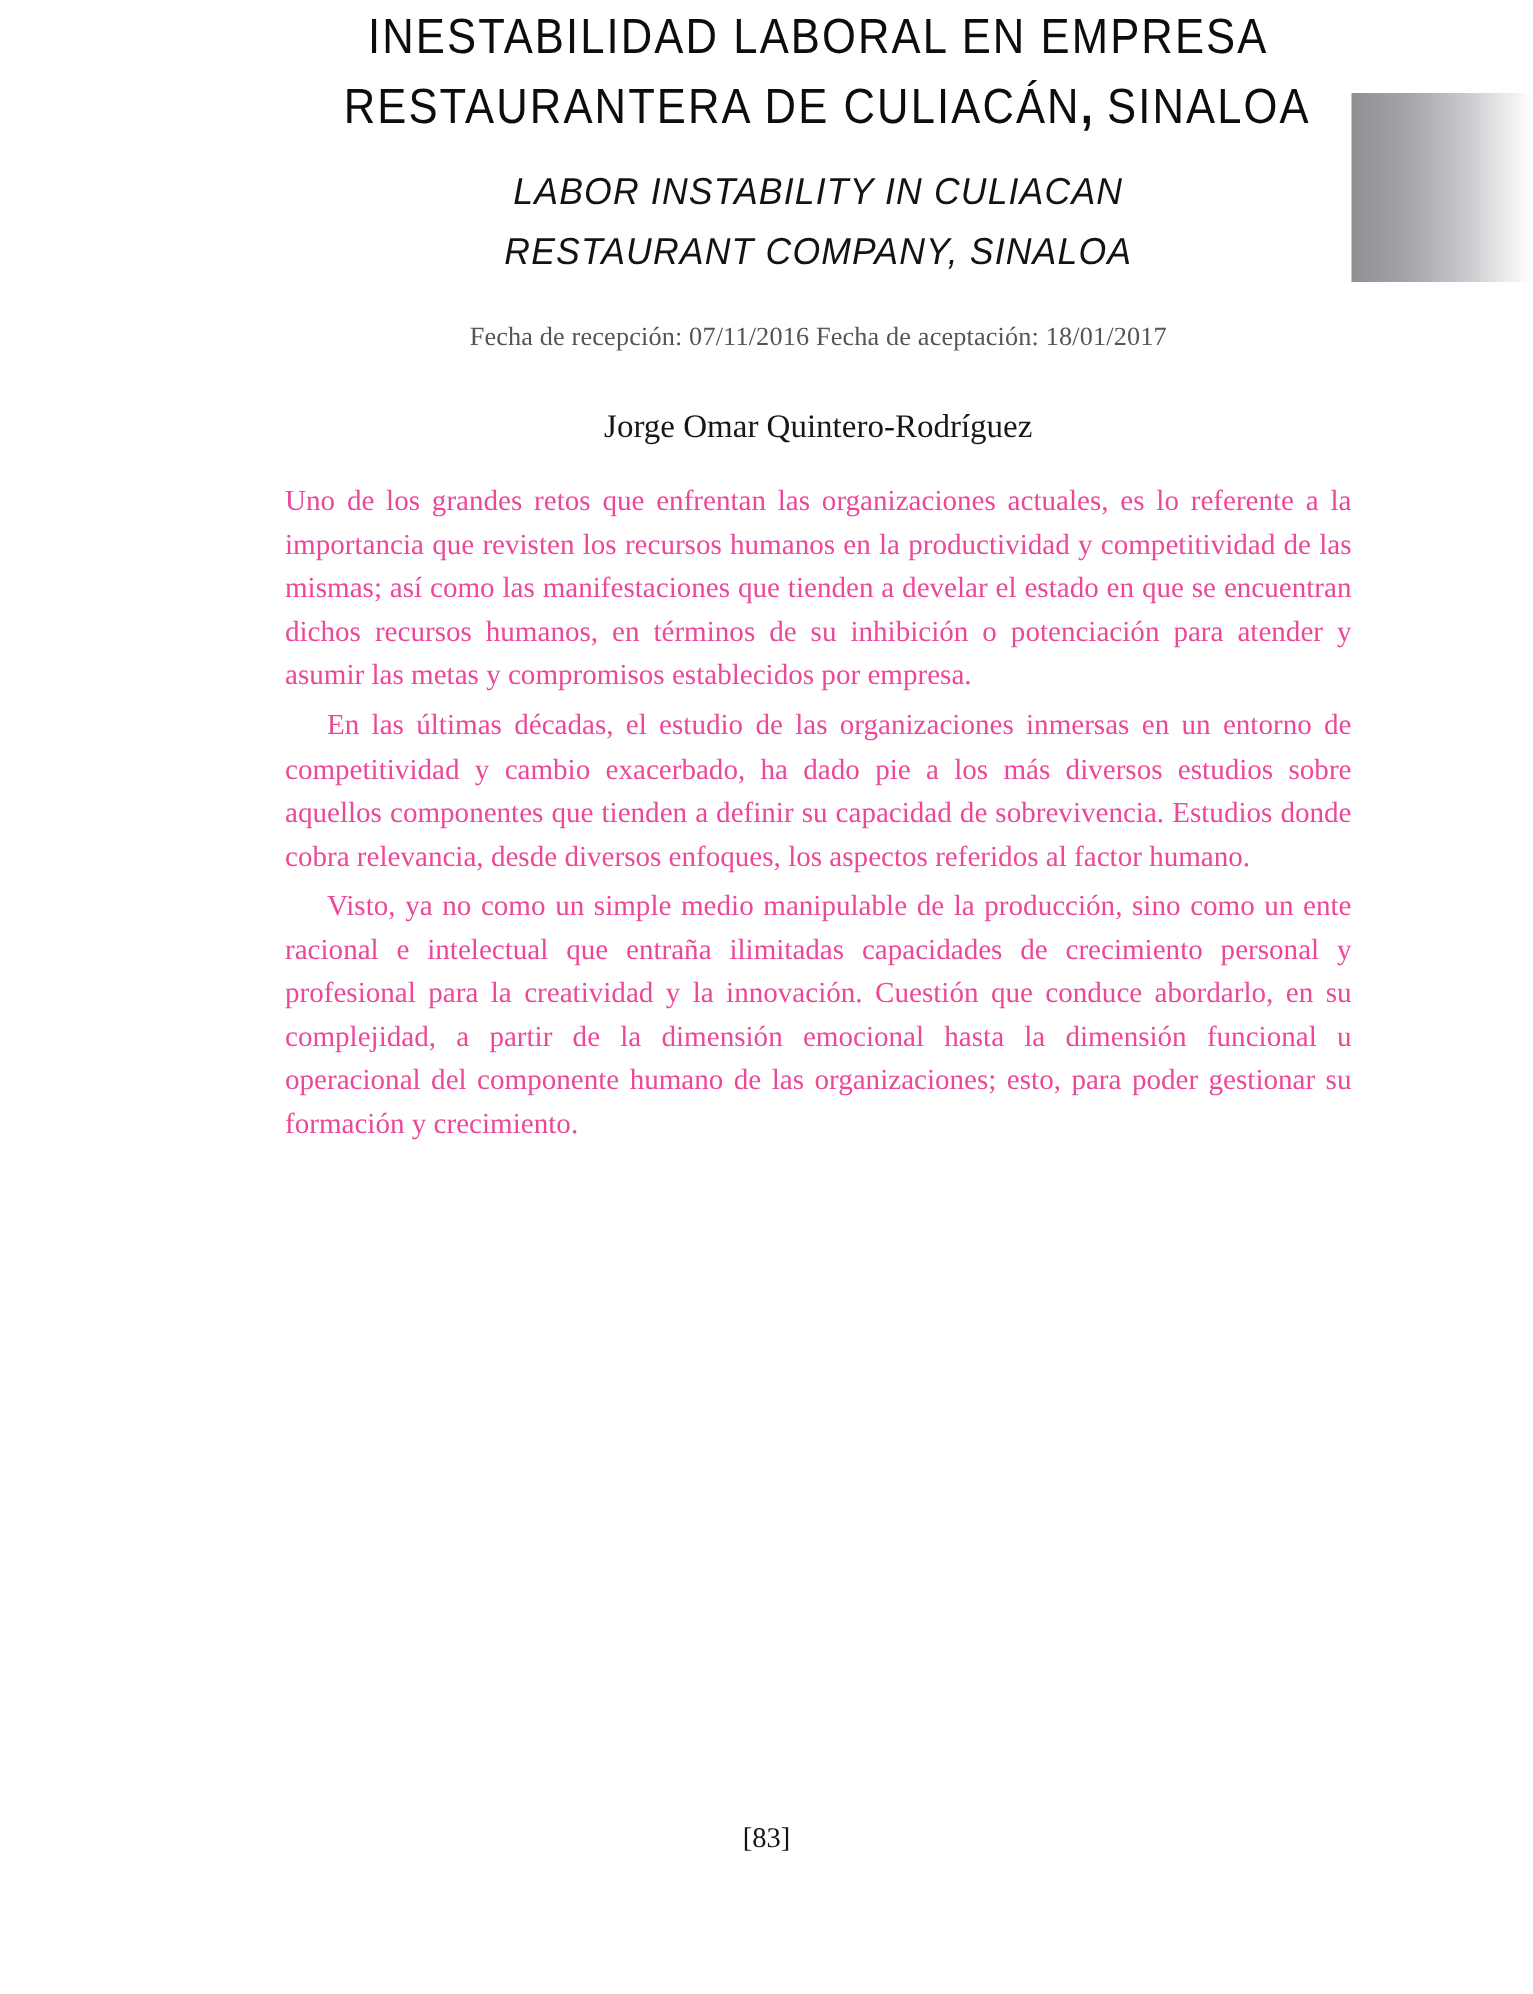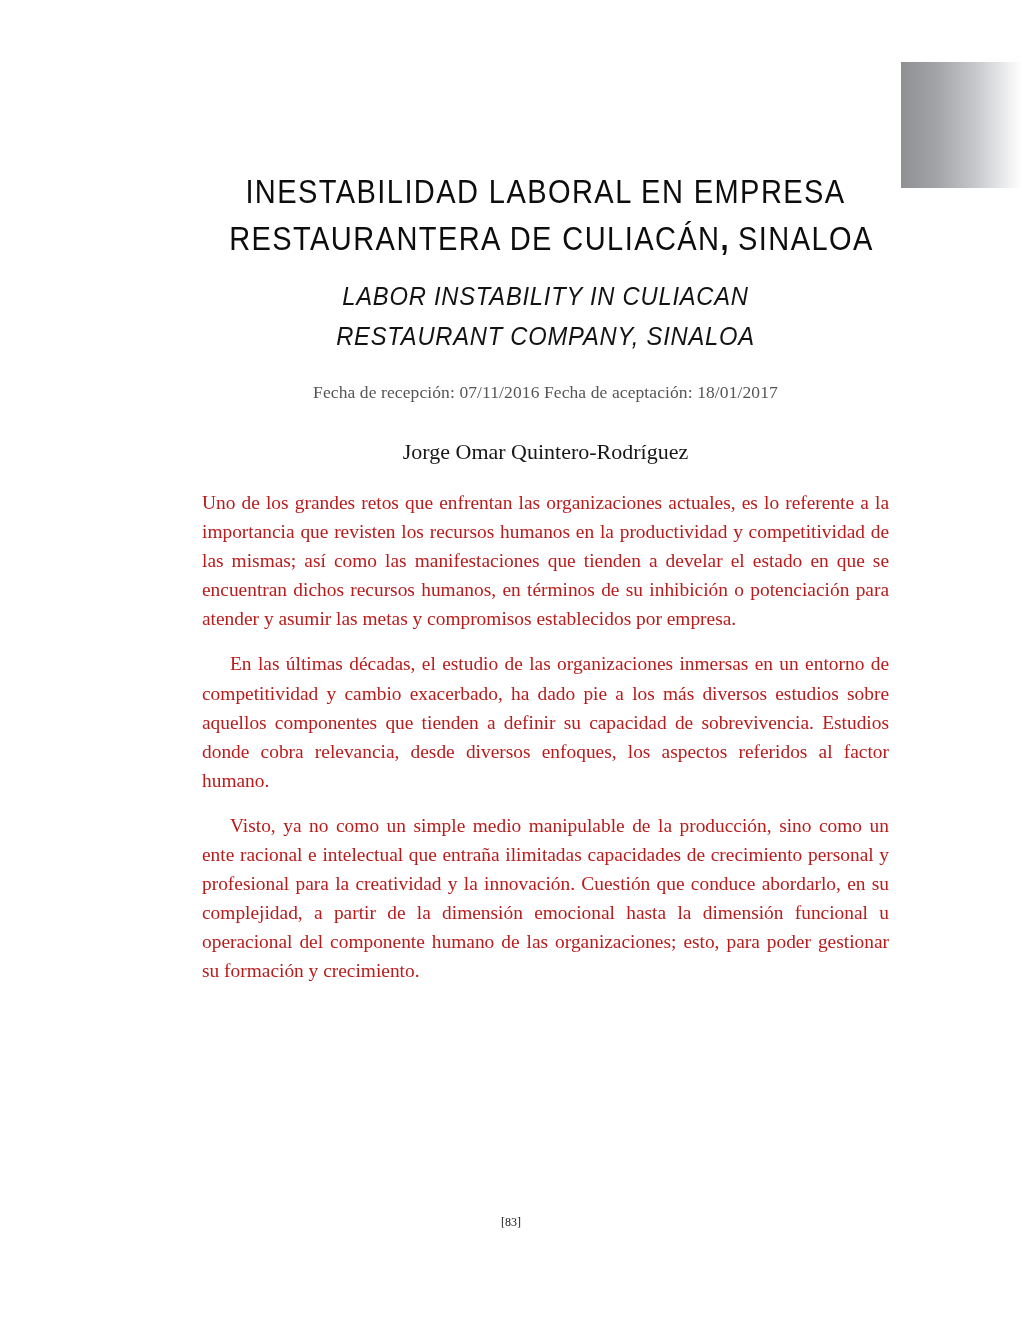--- a/index.html
+++ b/index.html
@@ -37,21 +37,20 @@
 
   .content {
     position: absolute;
     left: 186px;
     top: 0;
     width: 719px;
   }
 
   
   .title-block {
-    padding-top: 168px;
     text-align: center;
   }
   .title-main {
     font-family: "Liberation Sans", sans-serif;
     font-size: 33px;
     font-weight: 400;
     line-height: 47px;
     letter-spacing: 1.6px;
     color: #0d0d0d;
     transform: scaleX(0.88);
@@ -115,42 +114,42 @@
     letter-spacing: 1.1px;
     color: #1a1a1a;
     text-align: left;
   }
 
   
   .body-text {
     margin-top: 23px;
   }
   .body-text p {
-    margin: 16px;
+    margin: 4px;
     font-family: "Liberation Serif", serif;
     font-size: 19.4px;
     line-height: 29.1px;
     text-align: justify;
     text-justify: inter-word;
-    color: #b91c1c;
+    color: #ec4899;
     hyphens: manual;
   }
   .body-text p.indent {
     text-indent: 28px;
   }
 
   
   .folio {
     position: absolute;
     left: 0;
     top: 1215px;
     width: 1022px;
     text-align: center;
     font-family: "Liberation Serif", serif;
-    font-size: 12px;
+    font-size: 19px;
     color: #141414;
   }
 </style>
 </head>
 <body>
 
 <div class="page">
 
   <div class="corner-gradient"></div>
 

